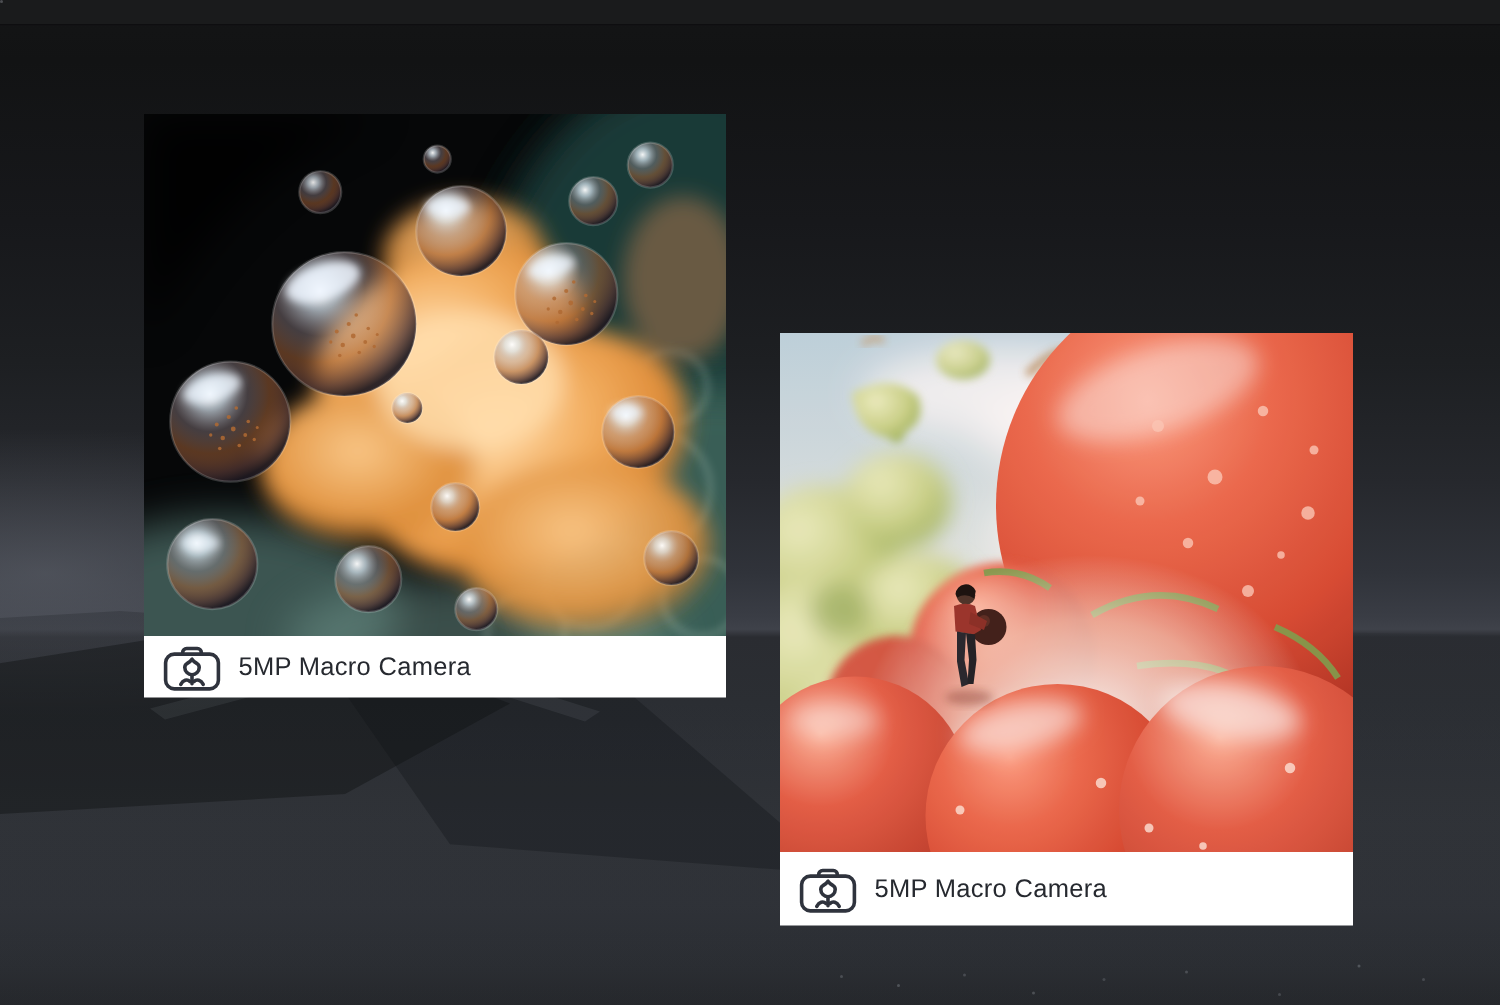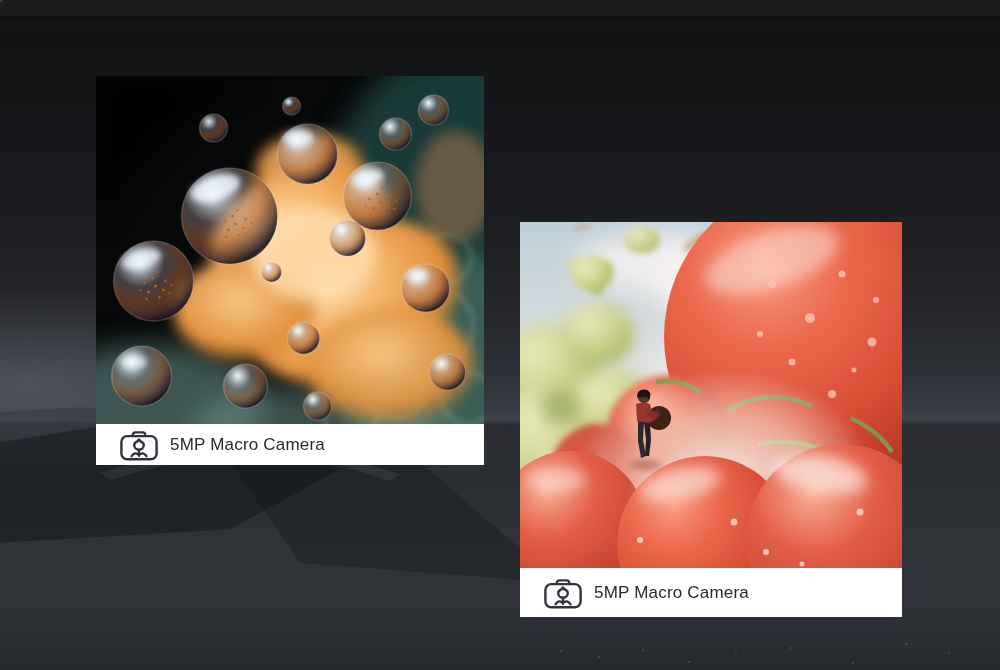--- a/index.html
+++ b/index.html
@@ -54,21 +54,21 @@
       852px 662px 0 rgba(195,200,210,.2),  905px 643px 0 rgba(195,200,210,.26),
       948px 652px 0 rgba(195,200,210,.2);
   }
   .card { position: absolute; display: flex; flex-direction: column; }
   .card-left  { left: 96px;  top: 76px;  width: 388px; height: 389px; }
   .card-right { left: 520px; top: 222px; width: 382px; height: 395px; }
   .photo { flex: 1 1 auto; overflow: hidden; position: relative; background: #000; }
   .photo svg { width: 100%; height: 100%; display: block; }
   .label-bar {
     background: #ffffff; display: flex; align-items: center;
-    gap: 11px; padding-left: 23px; flex: 0 0 auto;
+    gap: 11px; padding-left: 12px; flex: 0 0 auto;
   }
   .card-left  .label-bar { height: 41px; }
   .card-right .label-bar { height: 49px; }
   .cam-icon { display: inline-flex; }
   .cam-icon svg { width: 40px; height: 32px; display: block; }
   .label-text {
     font-size: 17px; font-weight: 500; color: #26292f; letter-spacing: .2px;
     white-space: nowrap;
   }
 </style>

